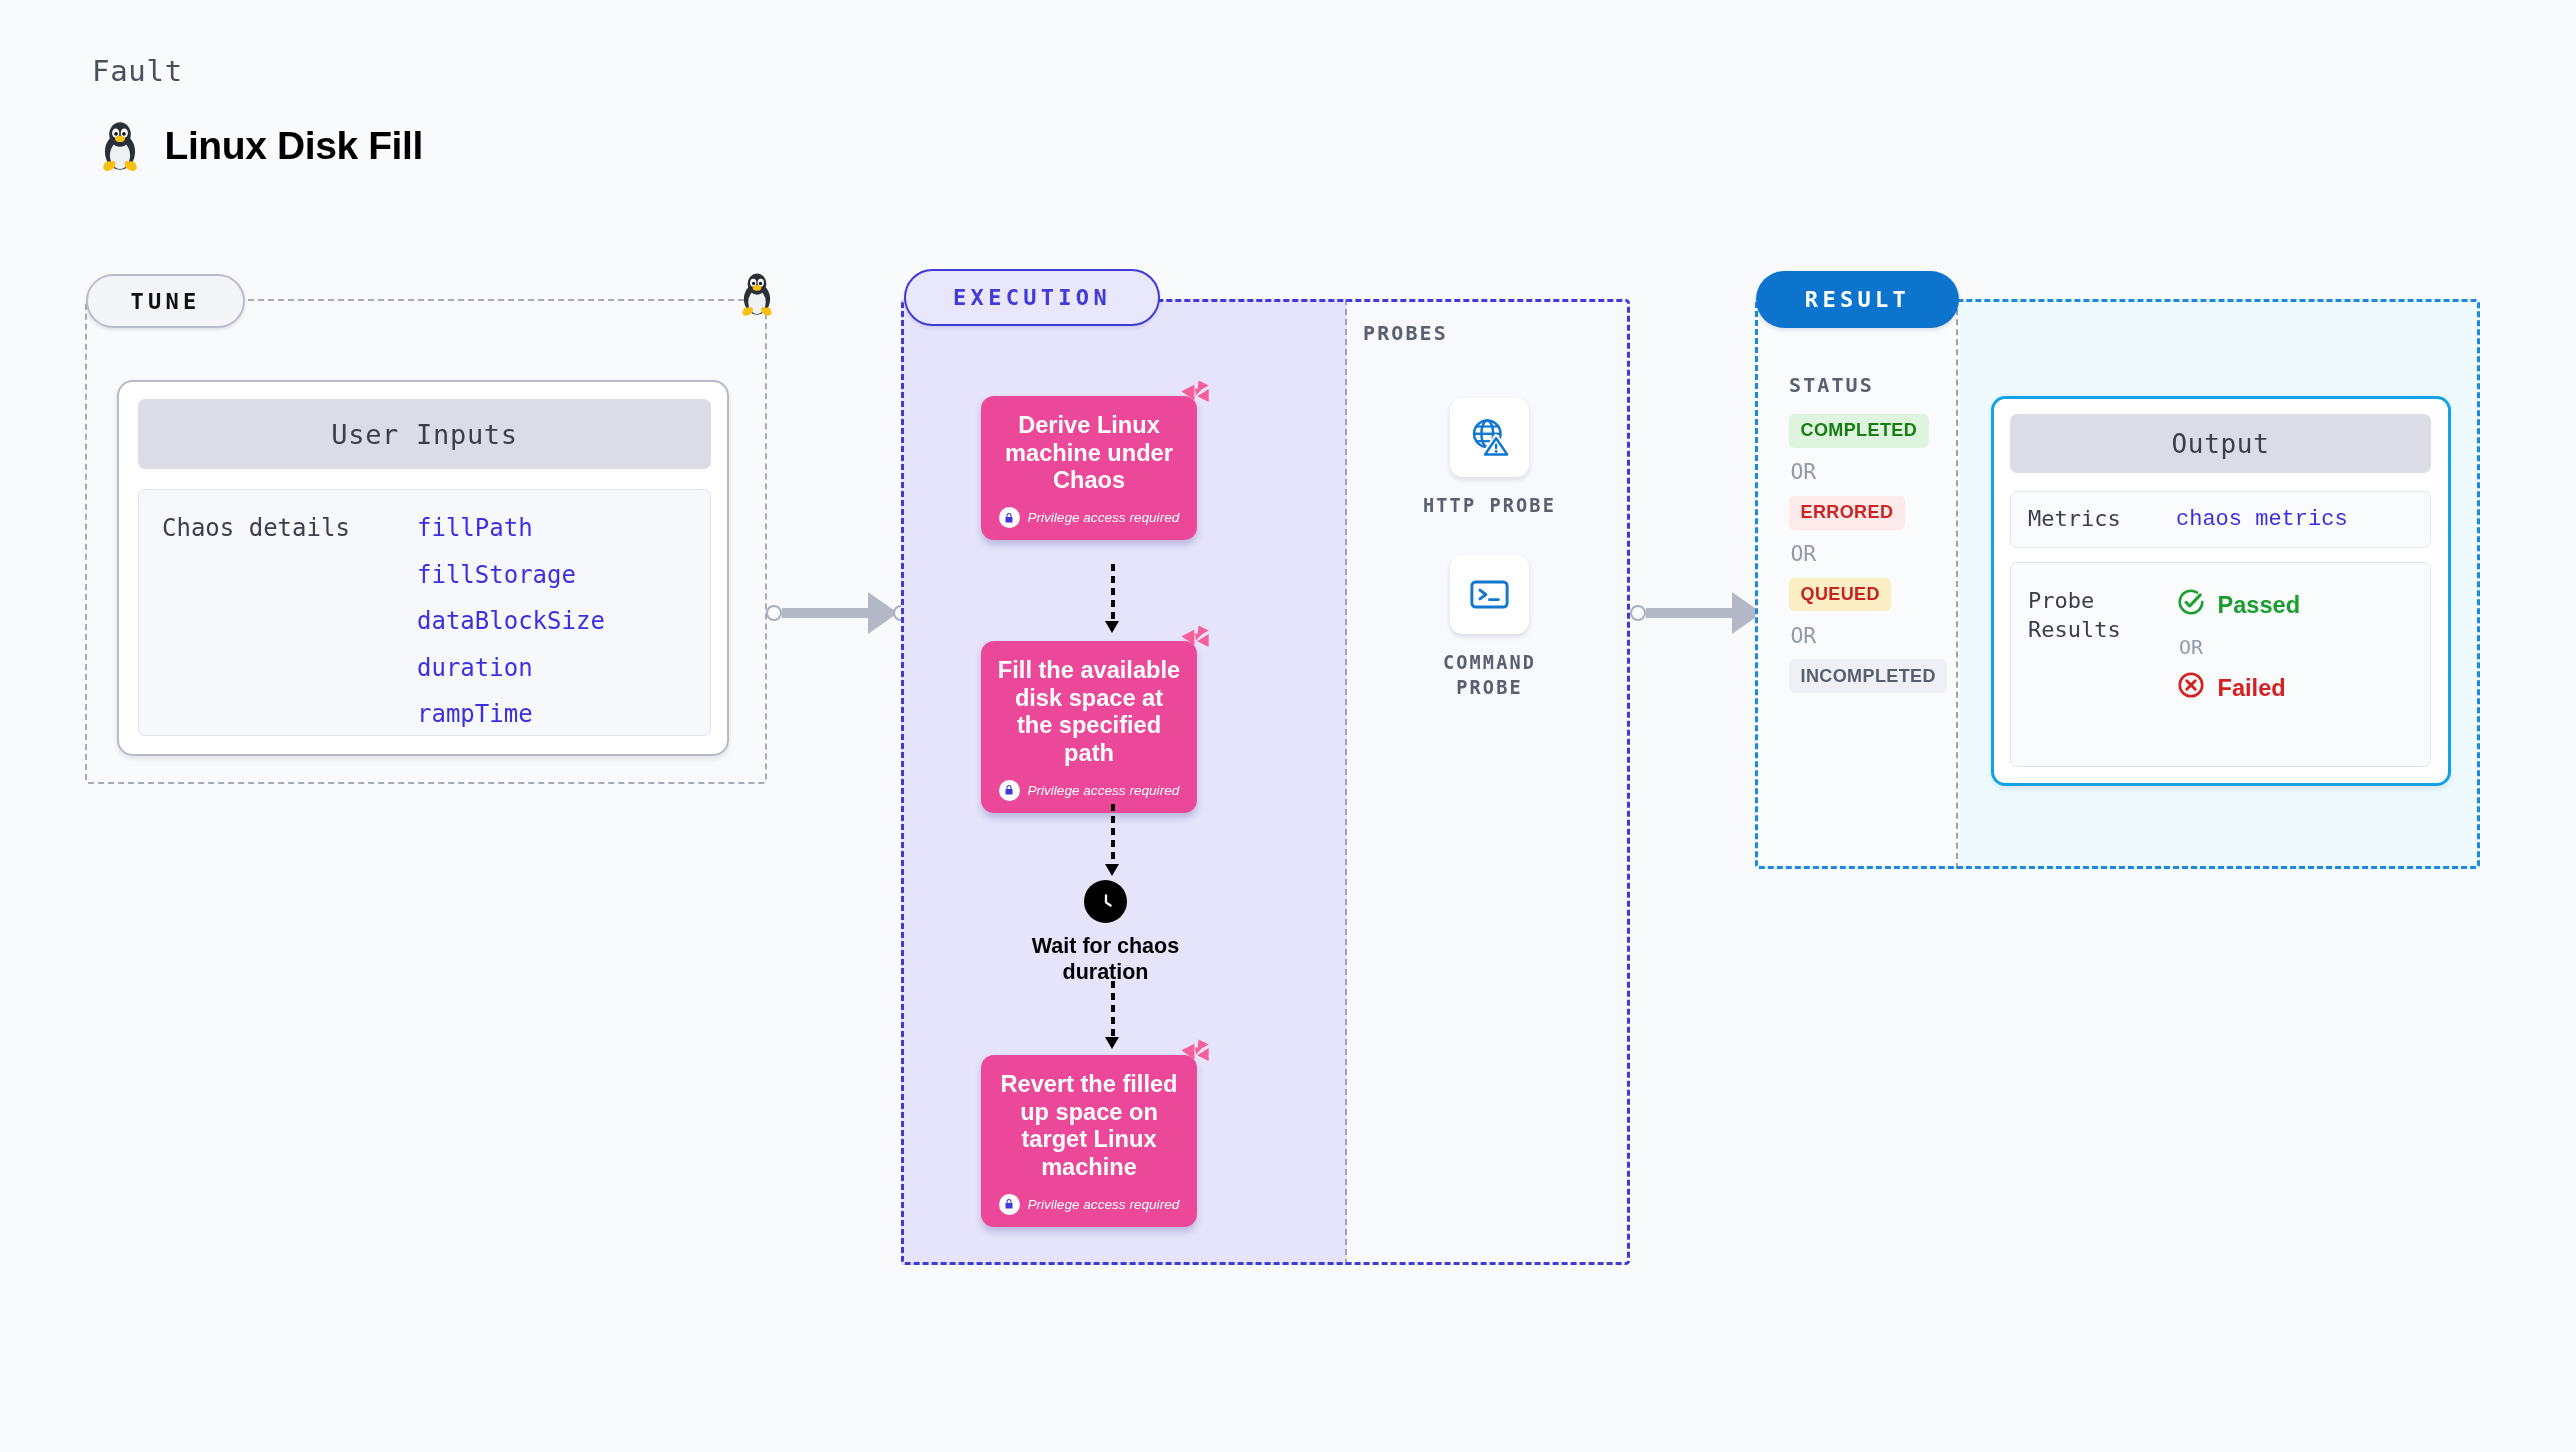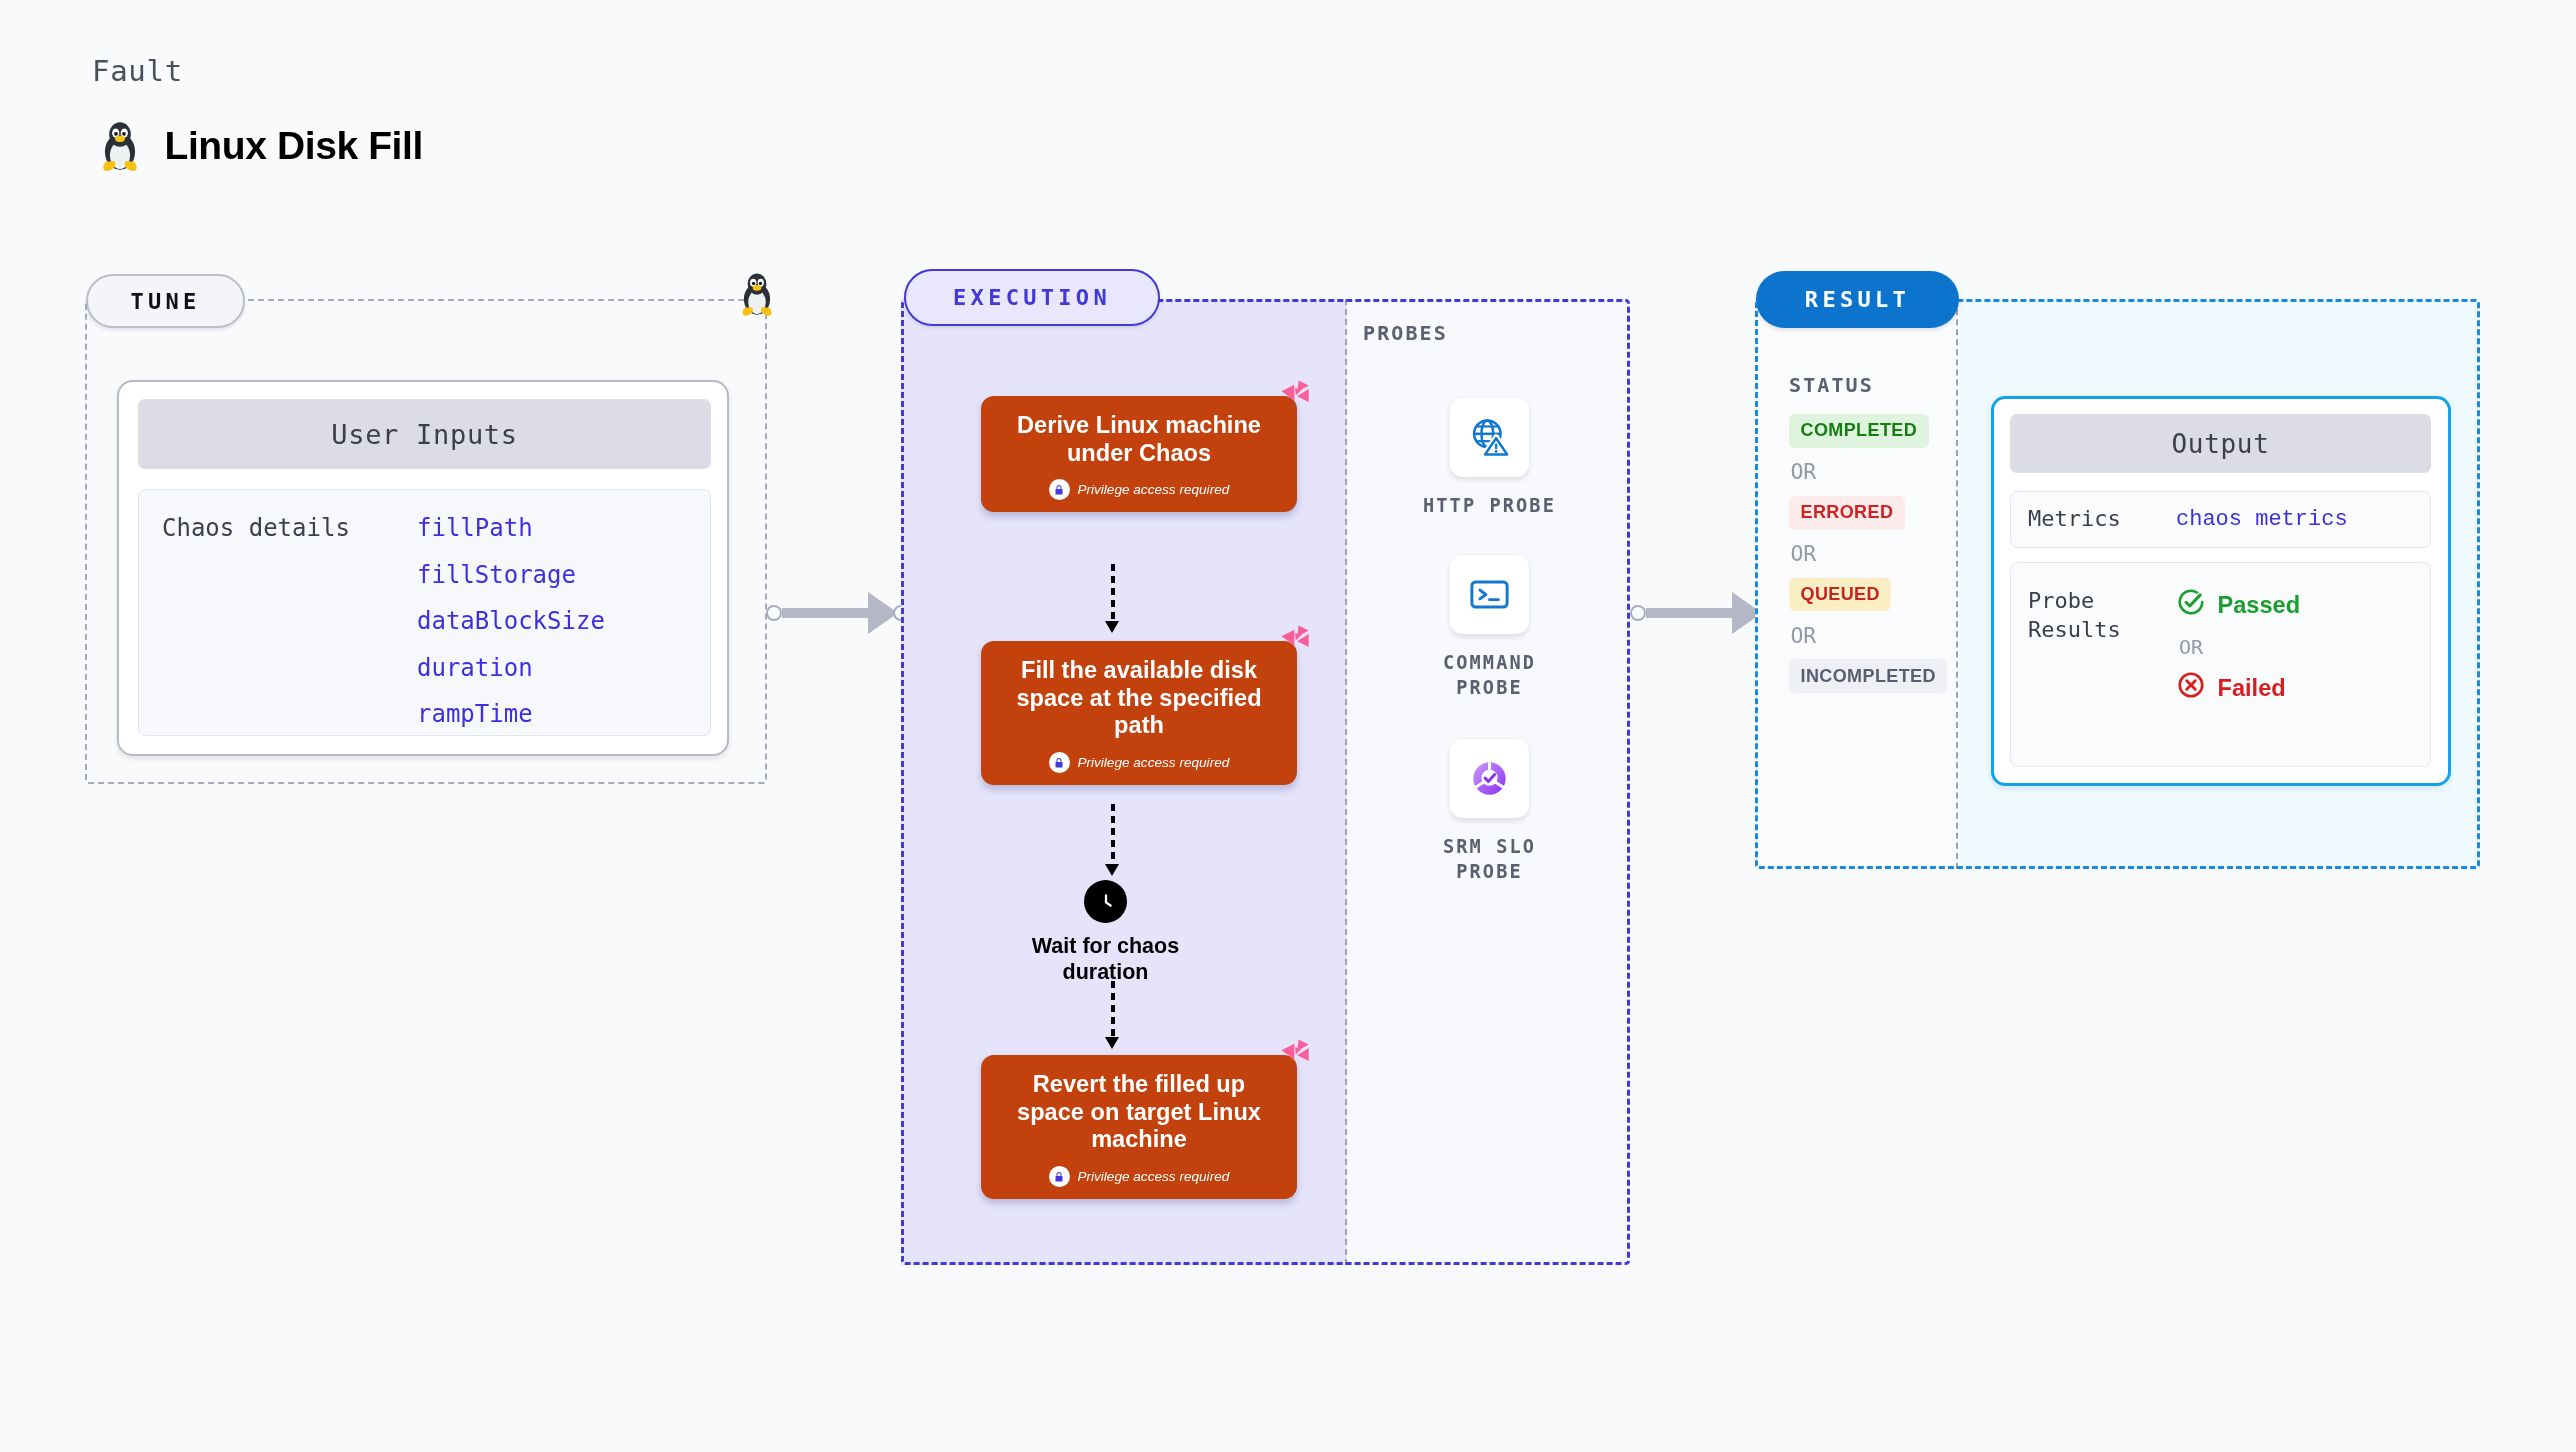--- a/index.html
+++ b/index.html
@@ -100,22 +100,22 @@
     background: #f8f9fc;
   }
   .probes-label {
     position: absolute; left: 1363px; top: 321px;
     font-family: "DejaVu Sans Mono", monospace;
     font-size: 20px; color: #5b6070; letter-spacing: 2.1px; font-weight: 600;
   }
 
   
   .exec-card {
-    position: absolute; width: 316px;
-    background: #c2410c; border-radius: 13px;
+    position: absolute; width: 216px;
+    background: #ec4899; border-radius: 13px;
     color: #fff; text-align: center;
     box-shadow: 0 4.3px 7.2px rgba(40,35,110,.22);
     padding: 15.8px 15.8px 11.5px;
   }
   .exec-card-title {
     font-size: 23.6px; font-weight: 700; line-height: 1.18;
   }
   .exec-card-sub {
     display: flex; align-items: center; justify-content: center;
     gap: 7.2px; margin-top: 11.5px;
@@ -442,39 +442,20 @@
     <div class="probe-tile">
       <svg width="47" height="47" viewBox="0 0 64 64">
         <rect x="8" y="15" width="48" height="34" rx="5" fill="none" stroke="#1177cf" stroke-width="4"></rect>
         <path d="M19 26 L27 32 L19 38" fill="none" stroke="#1177cf" stroke-width="4" stroke-linecap="round" stroke-linejoin="round"></path>
         <line x1="32" y1="39" x2="44" y2="39" stroke="#1177cf" stroke-width="4" stroke-linecap="round"></line>
       </svg>
     </div>
     <div class="probe-name">COMMAND PROBE</div>
   </div>
 
-  <div class="probe probe-3">
-    <div class="probe-tile">
-      <svg width="47" height="47" viewBox="0 0 64 64">
-        <defs>
-          <linearGradient id="slograd" x1="0" y1="0" x2="1" y2="1">
-            <stop offset="0%" stop-color="#c79bf7"></stop>
-            <stop offset="100%" stop-color="#8b2ff5"></stop>
-          </linearGradient>
-        </defs>
-        <circle cx="32" cy="32" r="22" fill="url(#slograd)"></circle>
-        <path d="M32 10 L32 32" stroke="#fff" stroke-width="4"></path>
-        <path d="M32 32 L13 44" stroke="#fff" stroke-width="4"></path>
-        <path d="M32 32 L51 44" stroke="#fff" stroke-width="4"></path>
-        <circle cx="32" cy="31" r="11" fill="#fff"></circle>
-        <path d="M26 31.5 L30.5 36 L39 26.5" fill="none" stroke="#8b2ff5" stroke-width="4" stroke-linecap="round" stroke-linejoin="round"></path>
-      </svg>
-    </div>
-    <div class="probe-name">SRM SLO PROBE</div>
-  </div>
 
   <div class="conn conn-2">
     <div class="dot"></div>
     <div class="shaft" style="width:97px"></div>
     <div class="head"></div>
     <div class="dot"></div>
   </div>
 
   <div class="result-status-col"></div>
   <div class="result-output-col"></div>

